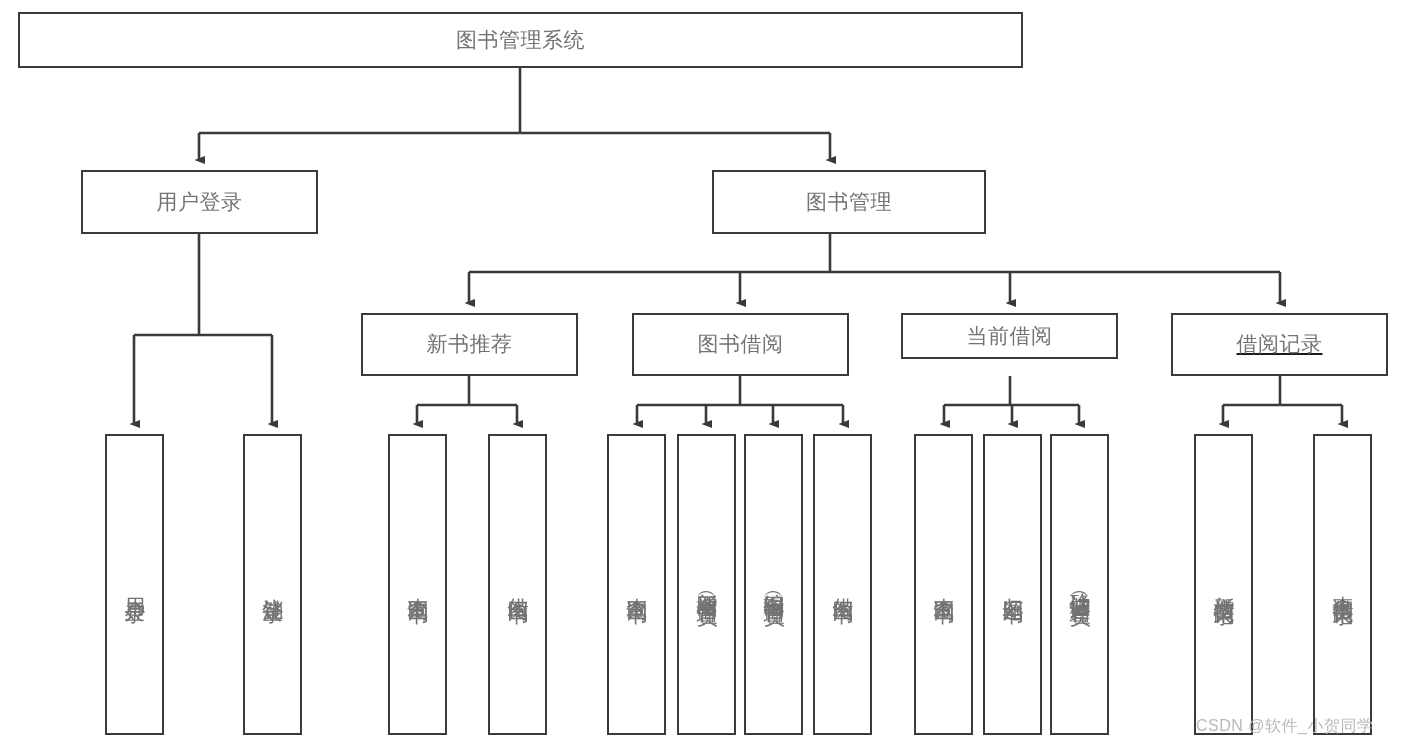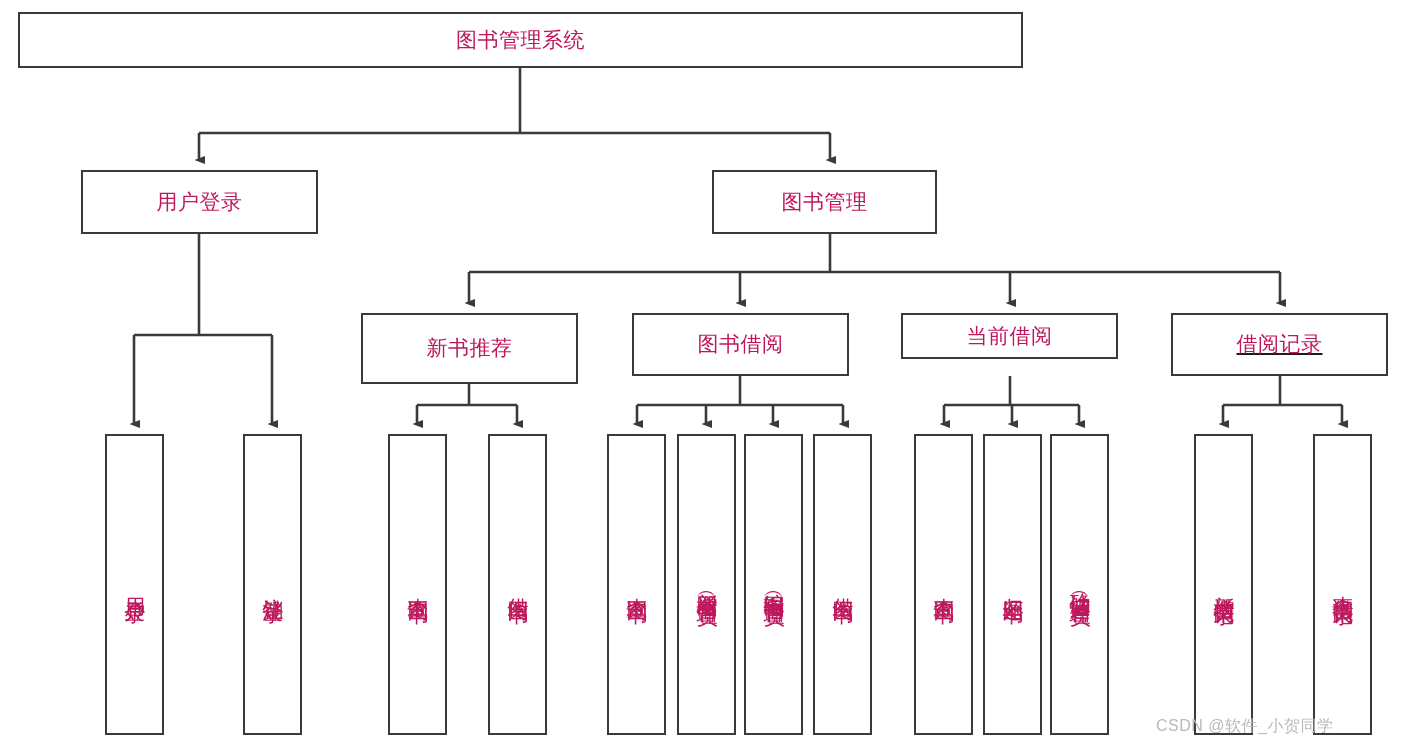--- a/index.html
+++ b/index.html
@@ -33,21 +33,21 @@
     display: flex;
     align-items: center;
     justify-content: center;
     color: #1c1c1c;
   }
   .node-label {
     font-size: 21px;
     line-height: 1.15;
     letter-spacing: 0.5px;
     white-space: nowrap;
-    color: #be185d;
+    color: #737373;
   }
   .leaf .node-label {
     writing-mode: vertical-rl;
     text-orientation: upright;
     font-size: 21px;
     line-height: 1.18;
     letter-spacing: 2px;
     white-space: normal;
     max-height: 100%;
   }
@@ -115,25 +115,25 @@
     </g>
   </svg>
 
   <div class="node" style="left:18px; top:12px; width:1005px; height:56px;">
     <span class="node-label">图书管理系统</span>
   </div>
 
   <div class="node" style="left:81px; top:170px; width:237px; height:64px;">
     <span class="node-label">用户登录</span>
   </div>
-  <div class="node" style="left:712px; top:170px; width:225px; height:64px;">
+  <div class="node" style="left:712px; top:170px; width:274px; height:64px;">
     <span class="node-label">图书管理</span>
   </div>
 
-  <div class="node" style="left:361px; top:313px; width:217px; height:71px;">
+  <div class="node" style="left:361px; top:313px; width:217px; height:63px;">
     <span class="node-label">新书推荐</span>
   </div>
   <div class="node" style="left:632px; top:313px; width:217px; height:63px;">
     <span class="node-label">图书借阅</span>
   </div>
   <div class="node" style="left:901px; top:313px; width:217px; height:46px;">
     <span class="node-label">当前借阅</span>
   </div>
   <div class="node" style="left:1171px; top:313px; width:217px; height:63px;text-decoration:underline;">
     <span class="node-label">借阅记录</span>
@@ -176,15 +176,15 @@
     <span class="node-label">确认归还（管理员）</span>
   </div>
 
   <div class="node leaf" style="left:1194px; top:434px; width:59px; height:301px;">
     <span class="node-label">新增借阅记录</span>
   </div>
   <div class="node leaf" style="left:1313px; top:434px; width:59px; height:301px;">
     <span class="node-label">查询借阅记录</span>
   </div>
 
-  <div class="watermark" style="left:1156px; top:716px;">CSDN @软件_小贺同学</div>
+  <div class="watermark" style="left:1196px; top:716px;">CSDN @软件_小贺同学</div>
 
 </div>
 
 </body></html>

